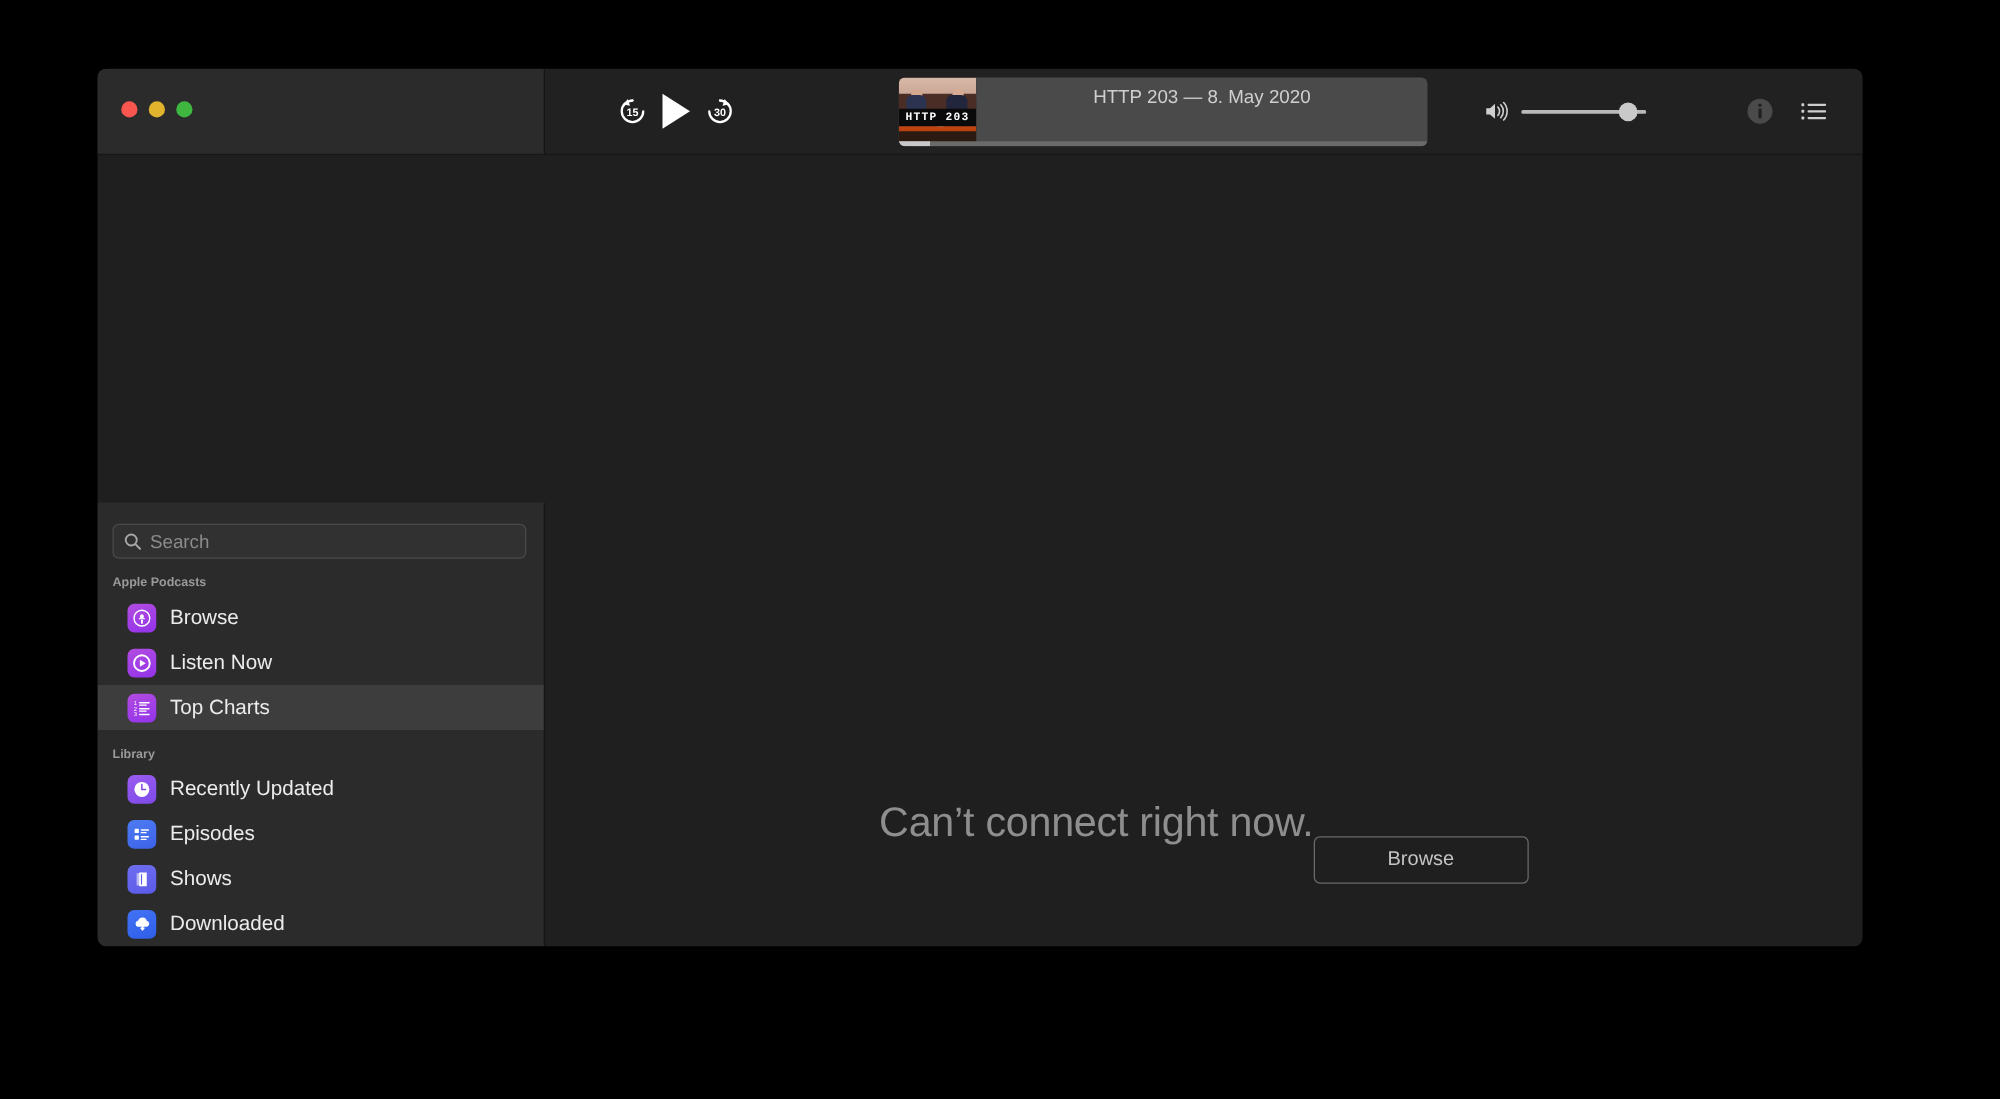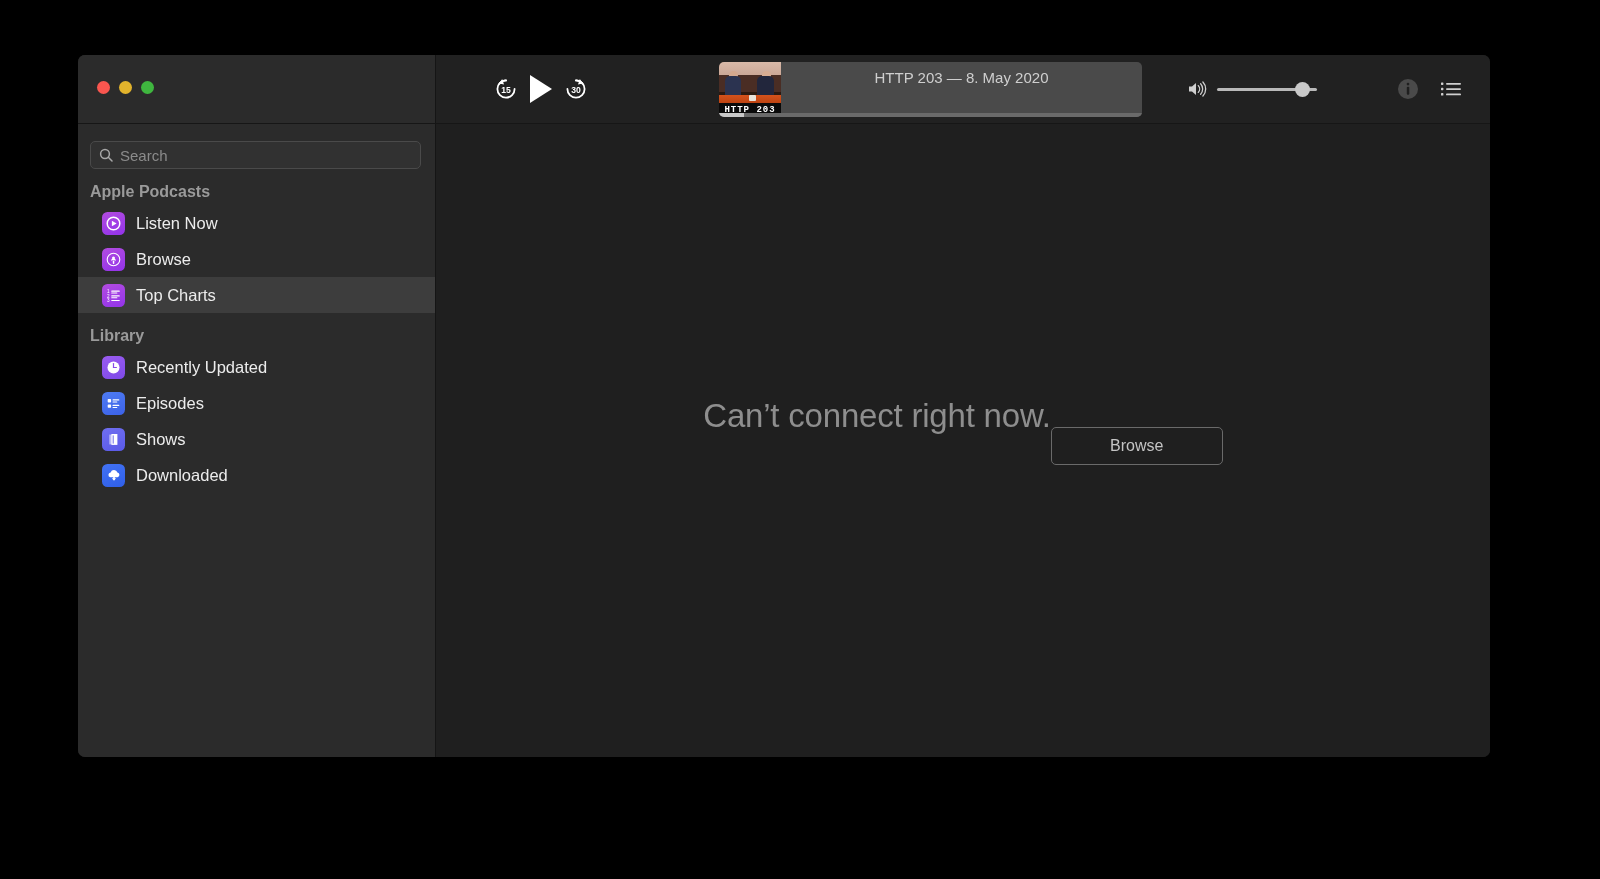--- a/index.html
+++ b/index.html
@@ -99,21 +99,21 @@
             background:#2b3350; border-radius:5px 5px 0 0; }
   .art-p1h{ position:absolute; left:10px; top:9px; width:9px; height:9px;
             border-radius:50%; background:#d3a88e; }
   .art-p2 { position:absolute; left:38px; top:14px; width:17px; height:24px;
             background:#22263c; border-radius:5px 5px 0 0; }
   .art-p2h{ position:absolute; left:43px; top:9px; width:9px; height:9px;
             border-radius:50%; background:#d7ac92; }
   .art-cup{ position:absolute; left:30px; top:33px; width:7px; height:6px;
             background:#e8e4dc; border-radius:1px; }
   #np-art-label {
-    position: absolute; left:0; bottom:0; width:100%; height:14px;
+    position: absolute; left:0; bottom:16px; width:100%; height:14px;
     background:#0a0a0a; color:#fff;
     font-family:"Liberation Mono", monospace;
     font-size:9px; font-weight:700; letter-spacing:1px;
     display:flex; align-items:center; justify-content:center;
   }
   #np-text {
     flex: 1 1 auto;
     padding-top: 5px;
     min-width: 0;
     overflow: hidden;
@@ -172,21 +172,21 @@
 
   
   #toolbar-right {
     position: absolute;
     right: 29px; top: 50%;
     transform: translateY(-50%);
     display: flex; align-items: center; gap: 22px;
   }
 
   
-  #body { flex: 1 1 auto; display: flex; min-height: 0; }
+  #body { flex: 1 1 auto; display: flex; min-height: 0; align-items: flex-end; }
 
   #sidebar {
     width: 358px;
     flex: 0 0 auto;
     background: #2b2b2b;
     border-right: 1px solid #151515;
     padding-top: 17px;
     overflow: hidden;
   }
 
@@ -205,21 +205,21 @@
     flex: 1 1 auto;
     background: none; border: none; outline: none;
     color: #e6e6e6;
     font-family: "Liberation Sans", sans-serif;
     font-size: 15px;
   }
   #search-input::placeholder { color: #8b8b8b; }
 
   .sec-title {
     color: #9a9a9a;
-    font-size: 16px;
+    font-size: 10px;
     font-weight: 700;
     padding: 14px 0 4px 12px;
   }
   .nav-item {
     display: flex; align-items: center; gap: 11px;
     height: 36px;
     padding-left: 24px;
     cursor: pointer;
   }
   .nav-item.selected { background: #3d3d3d; }
@@ -370,37 +370,37 @@
           <line x1="9.3" y1="9.3" x2="13" y2="13" stroke="#a8a8a8" stroke-width="1.5" stroke-linecap="round"></line>
         </svg>
         <input id="search-input" type="text" placeholder="Search" style="">
       </div>
 
       <div class="sec-title">Apple Podcasts</div>
 
       <div class="nav-item">
         <span class="app-ico ico-purple">
           <svg width="15" height="15" viewBox="0 0 15 15">
-            <circle cx="7.5" cy="7.5" r="6.3" fill="none" stroke="#fff" stroke-width="1.5"></circle>
-            <path d="M5.9 4.7 L10.6 7.5 L5.9 10.3 Z" fill="#fff"></path>
-          </svg>
-        </span>
-        <span class="nav-label">Listen Now</span>
-      </div>
-
-      <div class="nav-item">
-        <span class="app-ico ico-purple">
-          <svg width="15" height="15" viewBox="0 0 15 15">
             <circle cx="7.5" cy="7.5" r="6.3" fill="none" stroke="#fff" stroke-width="1.1"></circle>
             <circle cx="7.5" cy="5.9" r="1.5" fill="#fff"></circle>
             <path d="M5.3 8.3 A3.1 3.1 0 0 1 9.7 8.3" fill="none" stroke="#fff" stroke-width="1.1"></path>
             <rect x="6.8" y="8.4" width="1.5" height="3.6" rx="0.7" fill="#fff"></rect>
           </svg>
         </span>
         <span class="nav-label">Browse</span>
+      </div>
+
+      <div class="nav-item">
+        <span class="app-ico ico-purple">
+          <svg width="15" height="15" viewBox="0 0 15 15">
+            <circle cx="7.5" cy="7.5" r="6.3" fill="none" stroke="#fff" stroke-width="1.5"></circle>
+            <path d="M5.9 4.7 L10.6 7.5 L5.9 10.3 Z" fill="#fff"></path>
+          </svg>
+        </span>
+        <span class="nav-label">Listen Now</span>
       </div>
 
       <div class="nav-item selected">
         <span class="app-ico ico-purple">
           <svg width="15" height="15" viewBox="0 0 15 15">
             <text x="1" y="5.4" font-family="Liberation Sans, sans-serif" font-size="4.6" fill="#fff">1</text>
             <text x="1" y="10" font-family="Liberation Sans, sans-serif" font-size="4.6" fill="#fff">2</text>
             <text x="1" y="14.2" font-family="Liberation Sans, sans-serif" font-size="4.6" fill="#fff">3</text>
             <rect x="5.2" y="2.6" width="8.6" height="1.2" rx="0.6" fill="#fff"></rect>
             <rect x="5.2" y="4.6" width="6.2" height="1" rx="0.5" fill="#fff"></rect>

